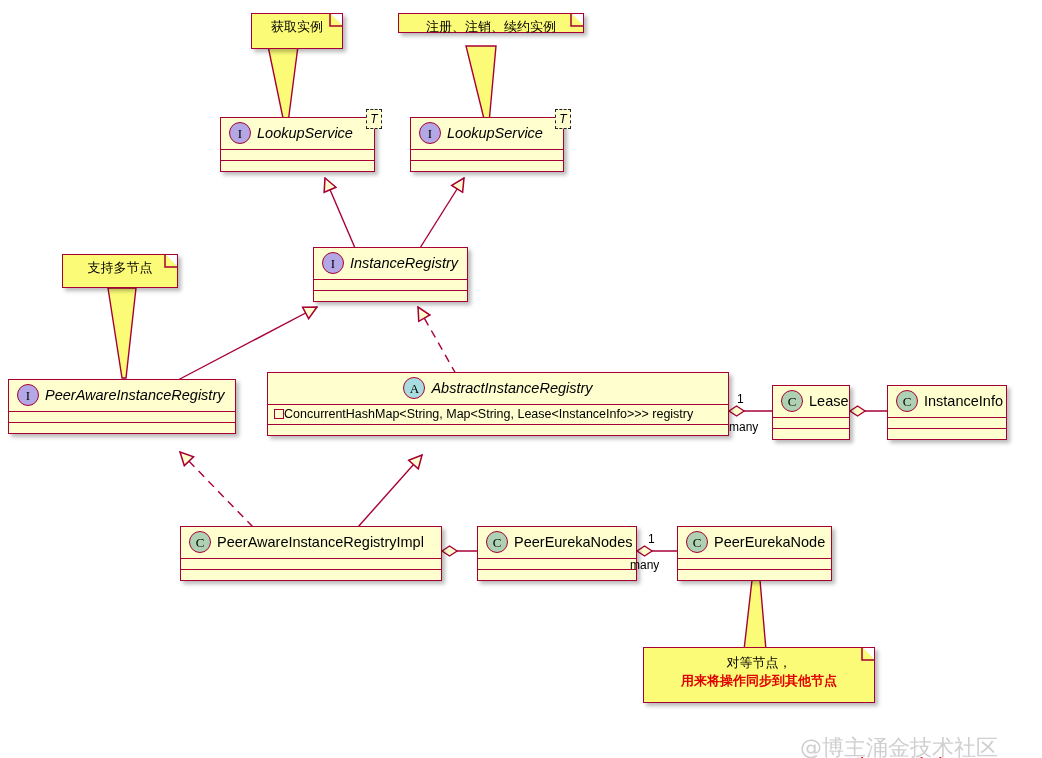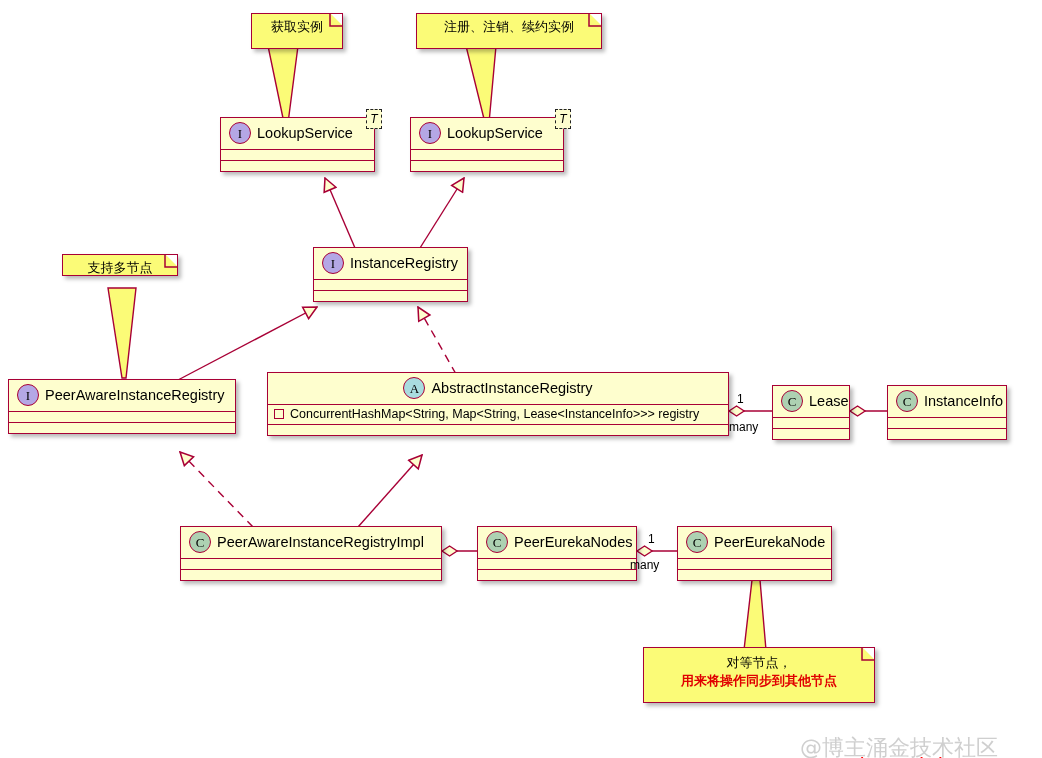--- a/index.html
+++ b/index.html
@@ -59,21 +59,21 @@
   .uml-attrs.empty {
     height: 10px;
     padding: 0;
   }
   .uml-ops {
     height: 10px;
   }
   .attr-row {
     display: flex;
     align-items: center;
-    gap: 6px;
+    gap: 0;
   }
   .vis-marker {
     display: inline-block;
     width: 8px;
     height: 8px;
     border: 1.3px solid #A80036;
     background: transparent;
     flex: none;
   }
   .stereo-circle {
@@ -90,20 +90,21 @@
     flex: none;
   }
   .stereo-circle.iface { background: #B4A7E5; color: #000; }
   .stereo-circle.abstract { background: #ADD1B2; background: #A9DCDF; color: #000; }
   .stereo-circle.cls { background: #ADD1B2; color: #000; }
   .cls-name {
     font-size: 14.5px;
     color: #000;
   }
   .cls-name.italic {
+    font-style: italic;
   }
   .generic-t {
     position: absolute;
     top: -9px;
     right: -8px;
     width: 16px;
     height: 20px;
     border: 1.3px dashed #222;
     background: #FEFECE;
     font-style: italic;
@@ -223,29 +224,29 @@
   </svg>
 
   <div class="uml-note" style="left:251px; top:13px; width:92px; height:36px;">
     <span>获取实例</span>
     <span class="note-fold"></span>
     <svg class="note-fold-line" viewBox="0 0 15 15">
       <path d="M 3 0 L 3 12 L 15 12" fill="none" stroke="#A80036" stroke-width="1.5"></path>
     </svg>
   </div>
 
-  <div class="uml-note" style="left:416px; top:13px; width:186px; height:36px;">
+  <div class="uml-note" style="left:398px; top:13px; width:186px; height:20px;">
     <span>注册、注销、续约实例</span>
     <span class="note-fold"></span>
     <svg class="note-fold-line" viewBox="0 0 15 15">
       <path d="M 3 0 L 3 12 L 15 12" fill="none" stroke="#A80036" stroke-width="1.5"></path>
     </svg>
   </div>
 
-  <div class="uml-note" style="left:62px; top:254px; width:116px; height:22px;">
+  <div class="uml-note" style="left:62px; top:254px; width:116px; height:34px;">
     <span>支持多节点</span>
     <span class="note-fold"></span>
     <svg class="note-fold-line" viewBox="0 0 15 15">
       <path d="M 3 0 L 3 12 L 15 12" fill="none" stroke="#A80036" stroke-width="1.5"></path>
     </svg>
   </div>
 
   <div class="uml-note" style="left:643px; top:647px; width:232px; height:56px; padding-top:6px;">
     <div>对等节点，</div>
     <div class="note-red">用来将操作同步到其他节点</div>

